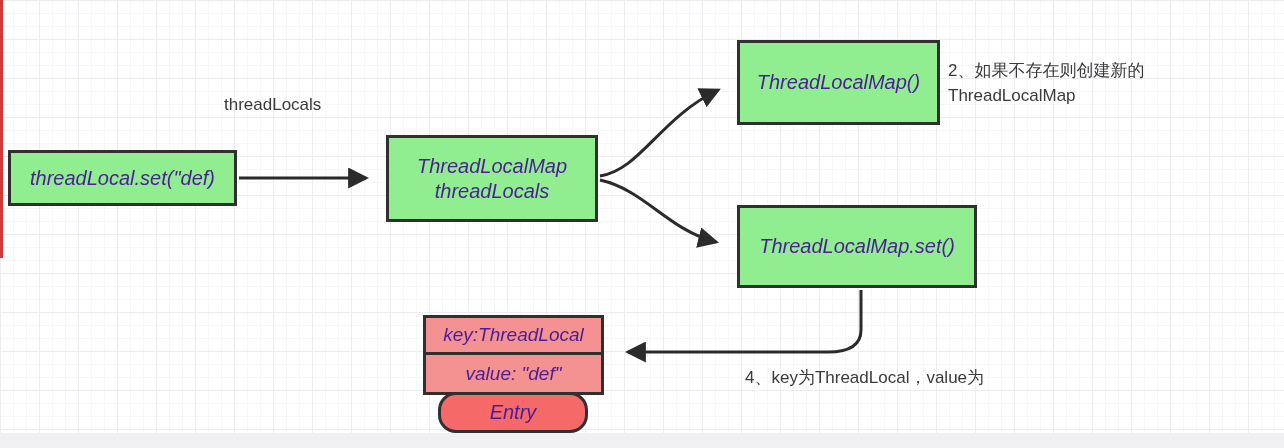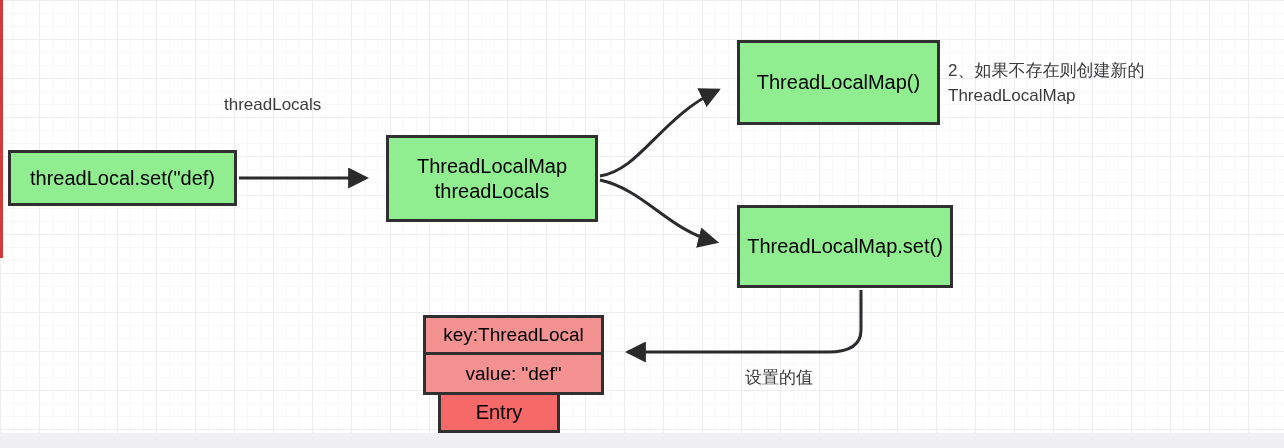--- a/index.html
+++ b/index.html
@@ -22,35 +22,36 @@
   }
   .left-accent{
     position:absolute;left:0;top:0;width:3px;height:258px;
     background:#cf3a3a;
   }
   svg.arrows{position:absolute;left:0;top:0;pointer-events:none;}
   .node{
     position:absolute;
     display:flex;flex-direction:column;align-items:center;justify-content:center;
     border:3px solid #303030;
-    color:#000000;
+    color:#4c1d95;
     text-align:left;
     line-height:1.25;
     box-sizing:border-box;
+    font-style:italic;
   }
   .green{background:#90ee90;font-size:20px;}
   .pink{background:#f49292;font-size:19px;}
   .red{background:#f56969;font-size:20px;}
   .node-start{left:8px;top:150px;width:229px;height:56px;}
   .node-map{left:386px;top:135px;width:212px;height:87px;}
   .node-create{left:737px;top:40px;width:203px;height:85px;}
-  .node-set{left:737px;top:205px;width:216px;height:83px;}
+  .node-set{left:737px;top:205px;width:240px;height:83px;}
   .node-key{left:423px;top:315px;width:181px;height:40px;}
   .node-value{left:423px;top:352px;width:181px;height:43px;}
-  .node-entry{left:438px;top:392px;width:122px;height:41px;}
+  .node-entry{left:438px;top:392px;width:150px;height:41px;border-radius:18px;}
   .annotation{
     position:absolute;
     color:#3a3a3a;
     font-size:17px;
     line-height:25px;
     text-align:left;
   }
   .annotation span{display:block;}
   .ann-1{left:224px;top:92px;width:178px;}
   .ann-2{left:948px;top:58px;width:248px;}
@@ -100,16 +101,16 @@
 
   <div class="annotation ann-2">
     <span>2、如果不存在则创建新的</span>
     <span>ThreadLocalMap</span>
   </div>
 
   <div class="annotation ann-3">
   </div>
 
   <div class="annotation ann-4">
-    <span>设置的值</span>
+    <span>4、key为ThreadLocal，value为</span>
   </div>
 
 </div>
 
 </body></html>

